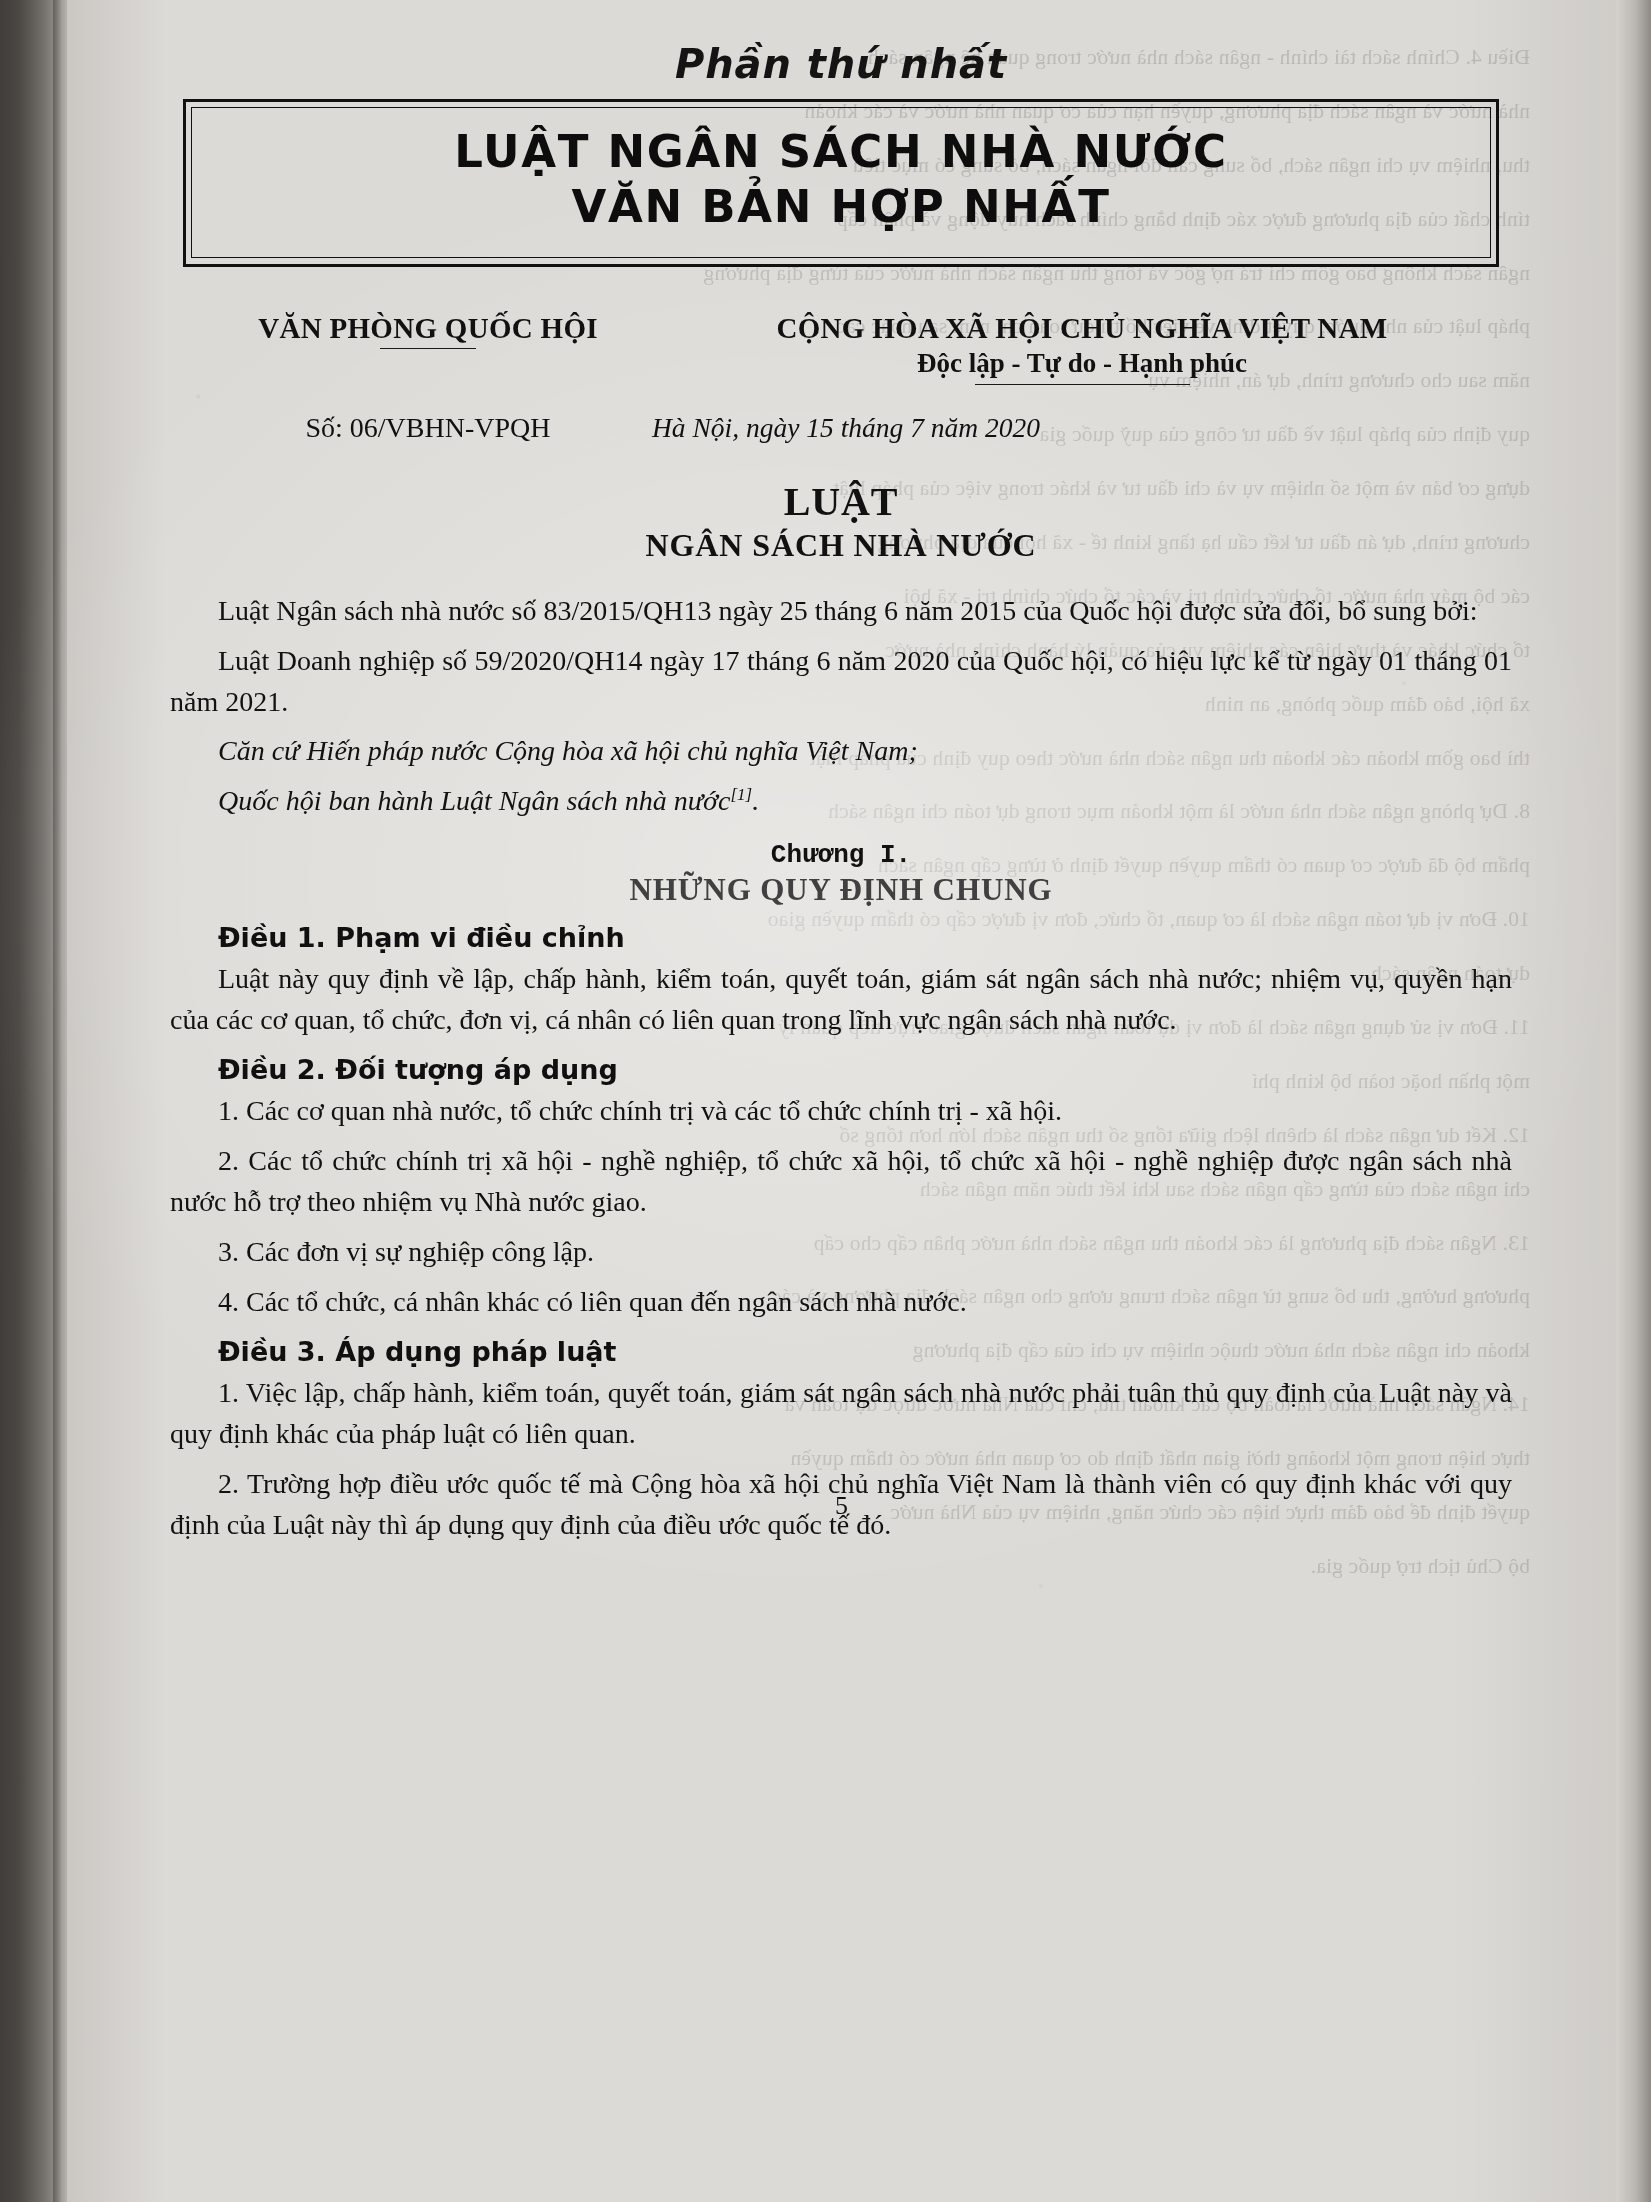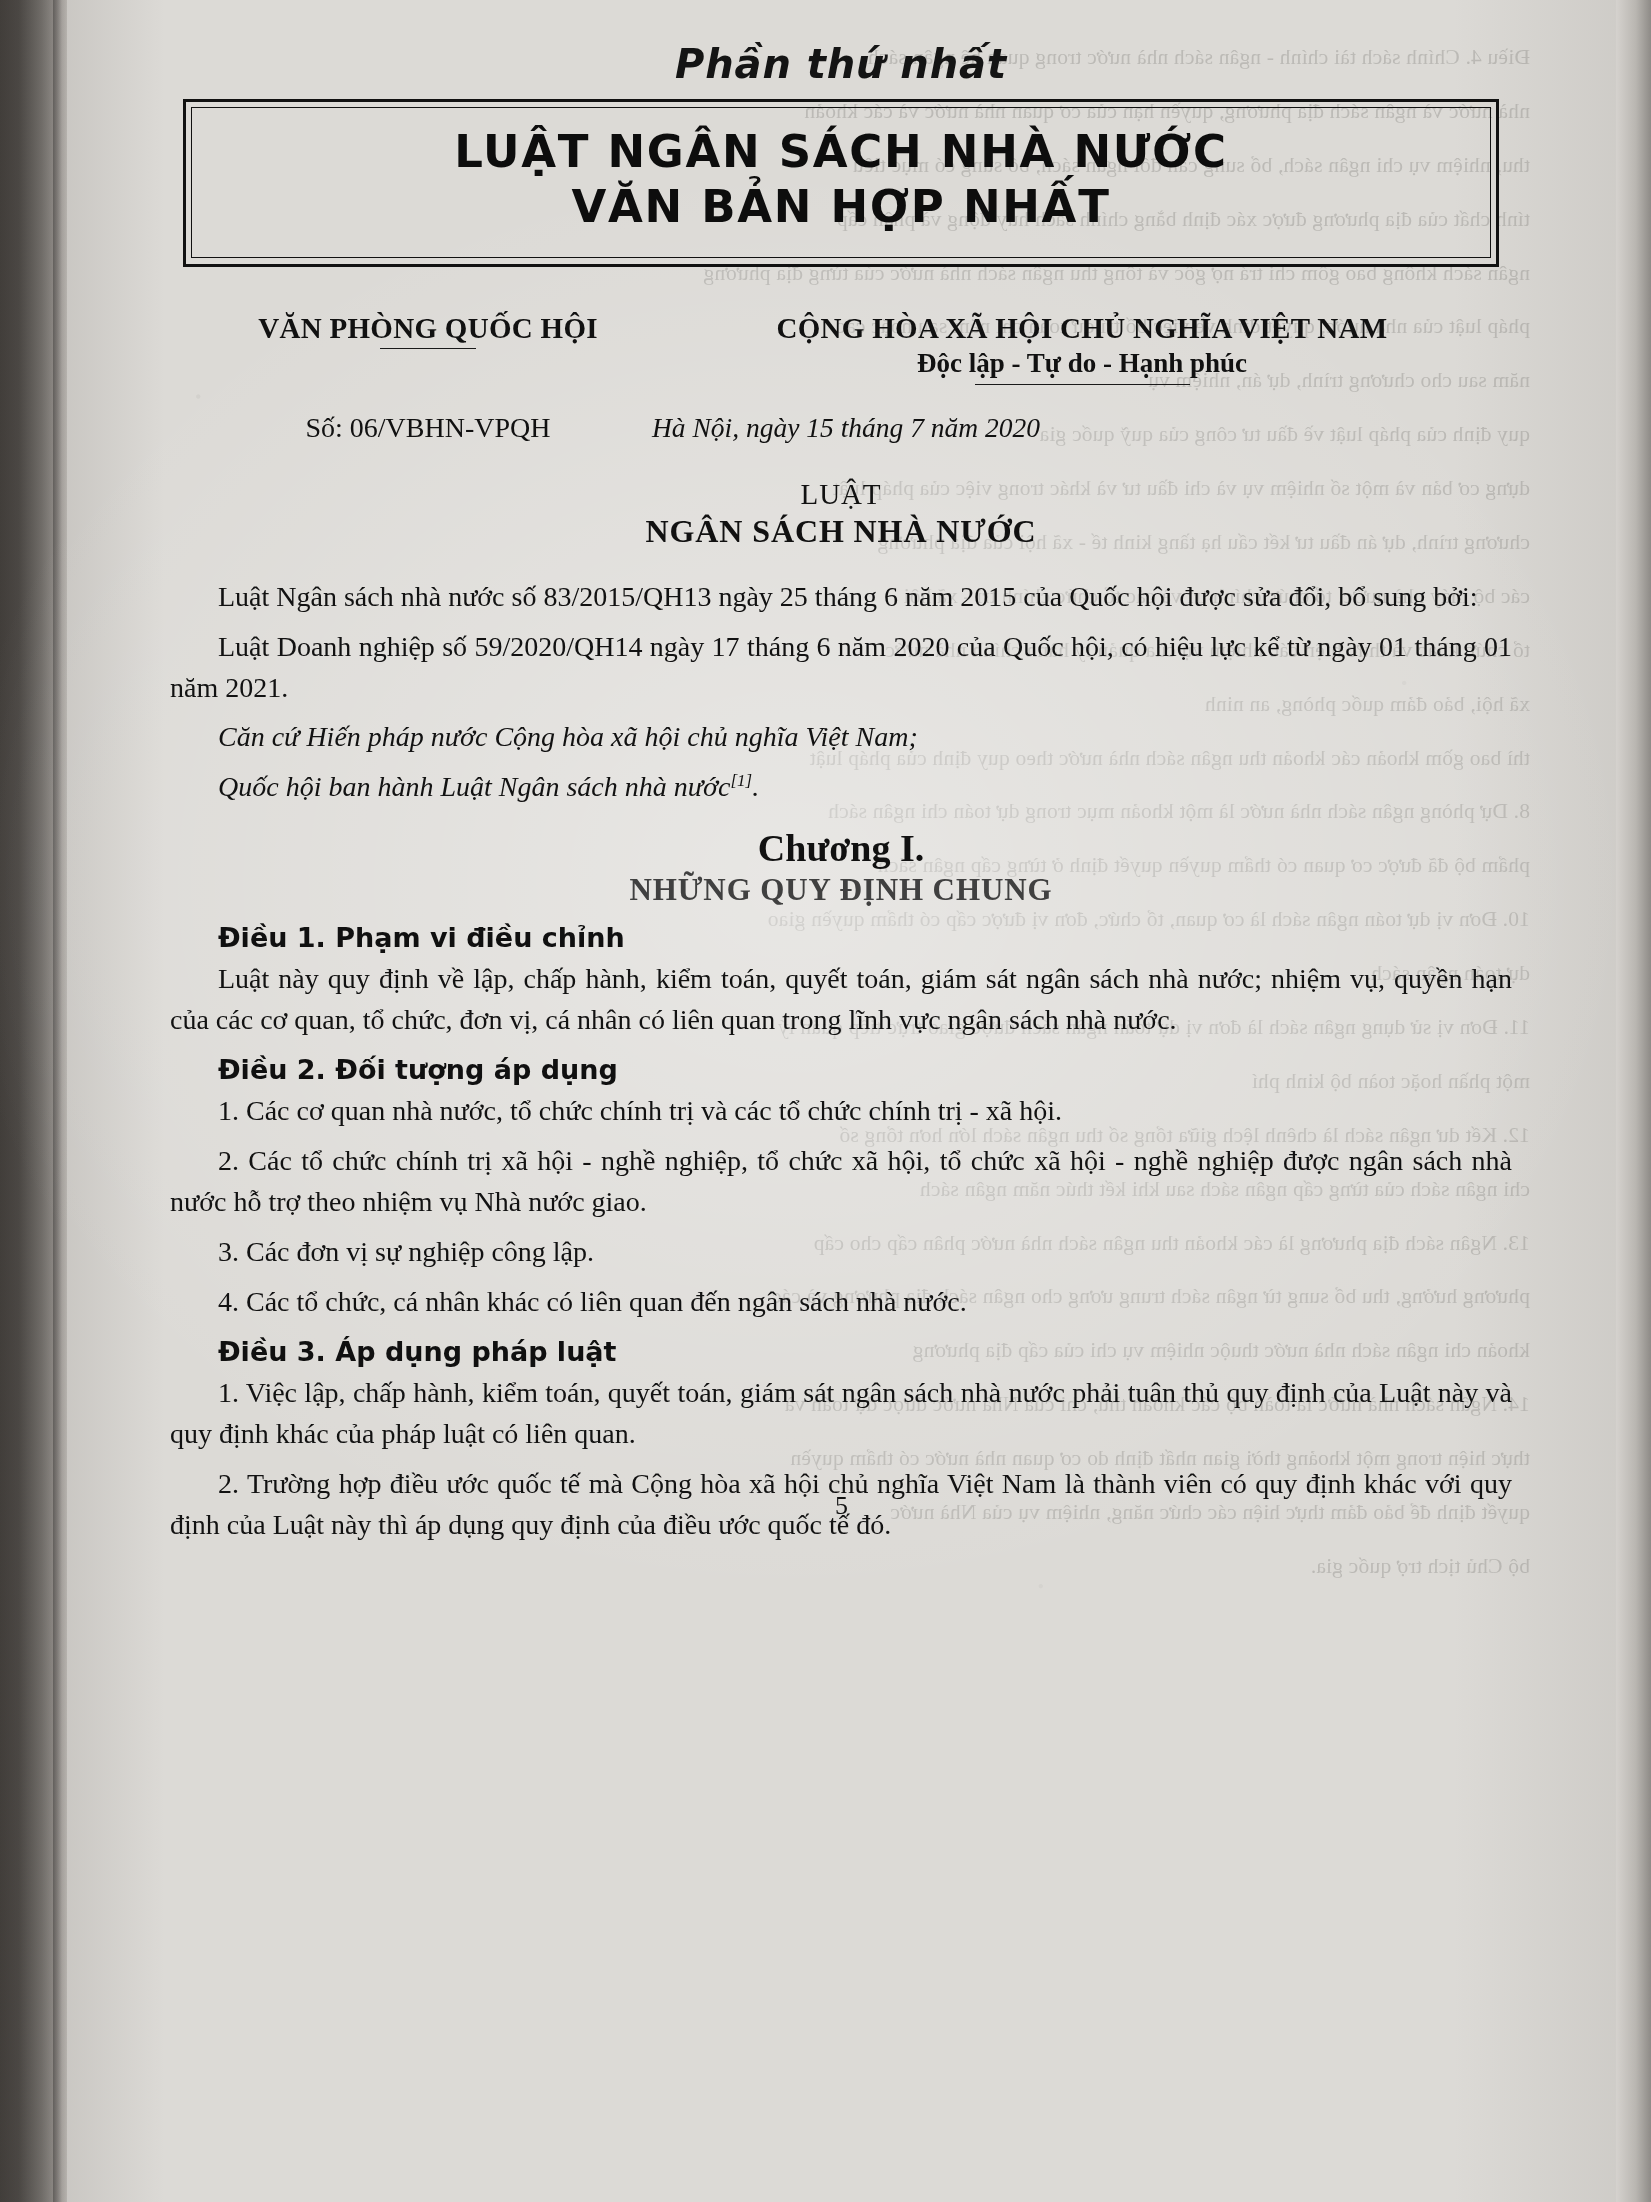--- a/index.html
+++ b/index.html
@@ -181,22 +181,22 @@
     font-style: italic;
     color: #111;
   }
 
   .law-head {
     text-align: center;
     margin-top: 34px;
   }
   .law-head .l1 {
     font-family: "Liberation Serif", serif;
-    font-weight: normal;
-    font-size: 29px;
+    font-weight: bold;
+    font-size: 40px;
     letter-spacing: 0.9px;
     color: #111;
   }
   .law-head .l2 {
     font-family: "Liberation Serif", serif;
     font-weight: bold;
     font-size: 32px;
     letter-spacing: 0.9px;
     color: #111;
     margin-top: 1.7px;
@@ -219,23 +219,23 @@
   .sup {
     font-size: 17px;
     vertical-align: super;
   }
 
   .chapter {
     text-align: center;
     margin-top: 19px;
   }
   .chapter .c1 {
-    font-family: Liberation Serif, serif;
-    font-weight: bold;
-    font-size: 38px;
+    font-family: Liberation Mono, monospace;
+    font-weight: bold;
+    font-size: 26px;
     color: #111;
   }
   .chapter .c2 {
     font-family: "Liberation Serif", serif;
     font-weight: bold;
     font-size: 31px;
     letter-spacing: 0.9px;
     color: #404040;
     margin-top: 1.7px;
   }

